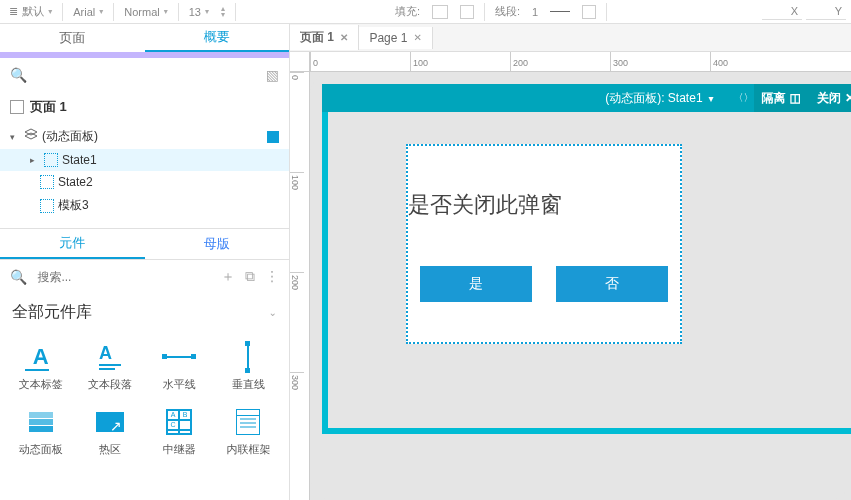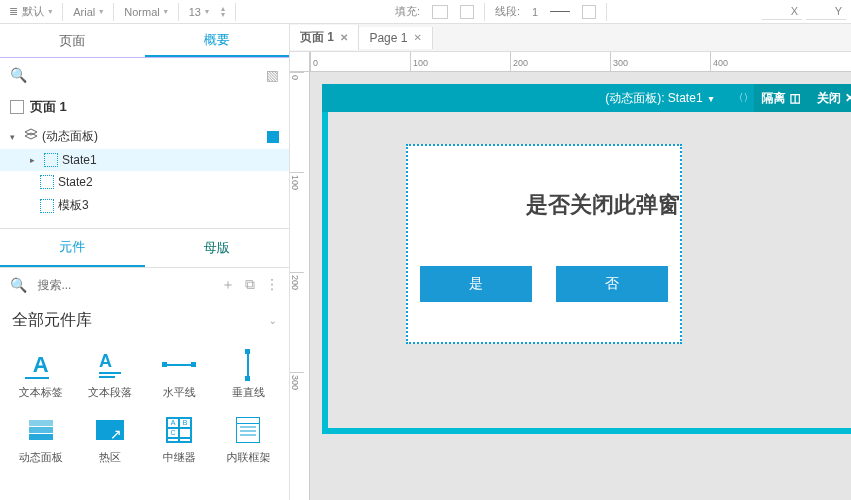--- a/index.html
+++ b/index.html
@@ -10,42 +10,42 @@
 .toolbar .tb-item { display: flex; align-items: center; gap: 4px; padding: 2px 4px; color: #888; font-size: 11px; }
 .toolbar .chev { font-size: 8px; color: #aaa; }
 .toolbar .fill-sw { width: 16px; height: 14px; border: 1px solid #ccc; background: #fff; }
 .toolbar .line-sw { width: 20px; height: 1px; background: #666; display: inline-block; }
 .toolbar .box-sw { width: 14px; height: 14px; border: 1px solid #ccc; }
 
 .main { display: flex; height: 476px; }
 
 .left { width: 290px; border-right: 1px solid #e0e0e0; display: flex; flex-direction: column; }
 
-.ltabs { display: flex; height: 34px; border-bottom: 1px solid #c4b5fd; }
+.ltabs { display: flex; height: 34px; border-bottom: 6px solid #c4b5fd; }
 .ltab { flex: 1; display: flex; align-items: center; justify-content: center; font-size: 13px; color: #666; cursor: pointer; }
 .ltab.active { color: #0d9fd8; border-bottom: 2px solid #0d9fd8; }
 
 .search-row { display: flex; align-items: center; padding: 6px 10px; gap: 6px; }
 .search-row input { flex: 1; border: none; outline: none; font-size: 12px; padding: 4px; }
 .search-ico { color: #aaa; font-size: 14px; }
 .filter-ico { color: #aaa; font-size: 14px; }
 
 .page-hdr { display: flex; align-items: center; padding: 6px 10px; gap: 6px; font-size: 13px; font-weight: bold; }
 .page-hdr .pg-ico { width: 14px; height: 14px; border: 1px solid #999; }
 
 .tree { padding: 2px 0; }
 .tree-row { display: flex; align-items: center; padding: 4px 10px; gap: 4px; cursor: pointer; font-size: 12px; }
 .tree-row.selected { background: #e6f7ff; }
 .tree-row .arrow { width: 10px; font-size: 9px; color: #666; }
 .tree-row .ind { display: inline-block; }
 .tree-row .state-ico { width: 14px; height: 14px; border: 1px dotted #0d9fd8; }
 .tree-row .flag { margin-left: auto; width: 12px; height: 12px; background: #0d9fd8; }
 
-.section-tabs { display: flex; height: 40px; border-top: 1px solid #e0e0e0; border-bottom: 1px solid #e0e0e0; margin-top: 8px; }
-.section-tabs .stab { flex: 1; display: flex; align-items: center; justify-content: center; font-size: 13px; color: #0f766e; }
+.section-tabs { display: flex; height: 32px; border-top: 1px solid #e0e0e0; border-bottom: 1px solid #e0e0e0; margin-top: 8px; }
+.section-tabs .stab { flex: 1; display: flex; align-items: center; justify-content: center; font-size: 13px; color: #3b82f6; }
 .section-tabs .stab.active { color: #0d9fd8; border-bottom: 2px solid #0d9fd8; }
 
 .widget-search { display: flex; align-items: center; padding: 6px 10px; gap: 6px; }
 .widget-search .search-ico { color: #0d9fd8; }
 .widget-search input { flex: 1; border: none; outline: none; font-size: 12px; padding: 4px; color: #888; }
 .ws-icons { display: flex; gap: 10px; color: #aaa; font-size: 14px; }
 
 .lib-title { display: flex; align-items: center; justify-content: space-between; padding: 8px 12px; font-size: 16px; color: #333; }
 .lib-title .chev2 { font-size: 10px; color: #aaa; }
 
@@ -72,21 +72,21 @@
 
 .panel-frame { position: absolute; top: 12px; left: 12px; right: -20px; height: 350px; background: #00bcd4; }
 .panel-header { height: 28px; background: #00a5bb; display: flex; align-items: center; padding: 0 8px; color: #fff; font-size: 12px; }
 .panel-header .spacer { flex: 1; }
 .panel-header .hbtn { padding: 0 8px; display: flex; align-items: center; gap: 4px; cursor: pointer; height: 28px; }
 .panel-header .hbtn.dark { background: #0097a7; font-weight: bold; }
 .panel-header .hchev { font-size: 10px; }
 .panel-body { position: absolute; top: 28px; left: 6px; right: 6px; bottom: 6px; background: #e5e5e5; }
 
 .dialog { position: absolute; top: 32px; left: 78px; width: 276px; height: 200px; background: #fff; border: 2px dotted #0d9fd8; }
-.dialog-title { text-align: right; font-size: 22px; font-weight: bold; color: #444; margin-top: 44px; }
+.dialog-title { text-align: left; font-size: 22px; font-weight: normal; color: #444; margin-top: 44px; }
 .dialog-btns { display: flex; justify-content: center; gap: 24px; margin-top: 46px; }
 .dialog-btn { width: 112px; height: 36px; background: #1a99d5; color: #fff; display: flex; align-items: center; justify-content: center; font-size: 14px; cursor: pointer; }
 
 
 .ic-textlabel { position: relative; }
 .ic-textlabel::before { content: "A"; color: #0d9fd8; font-size: 22px; font-weight: bold; }
 .ic-textlabel::after { content: ""; position: absolute; bottom: 0; left: 0; width: 24px; height: 2px; background: #0d9fd8; }
 .ic-textpara { display: flex; flex-direction: column; gap: 2px; align-items: flex-start; }
 .ic-textpara .aa { color: #0d9fd8; font-size: 18px; font-weight: bold; line-height: 1; }
 .ic-textpara .ll { width: 22px; height: 2px; background: #0d9fd8; }

